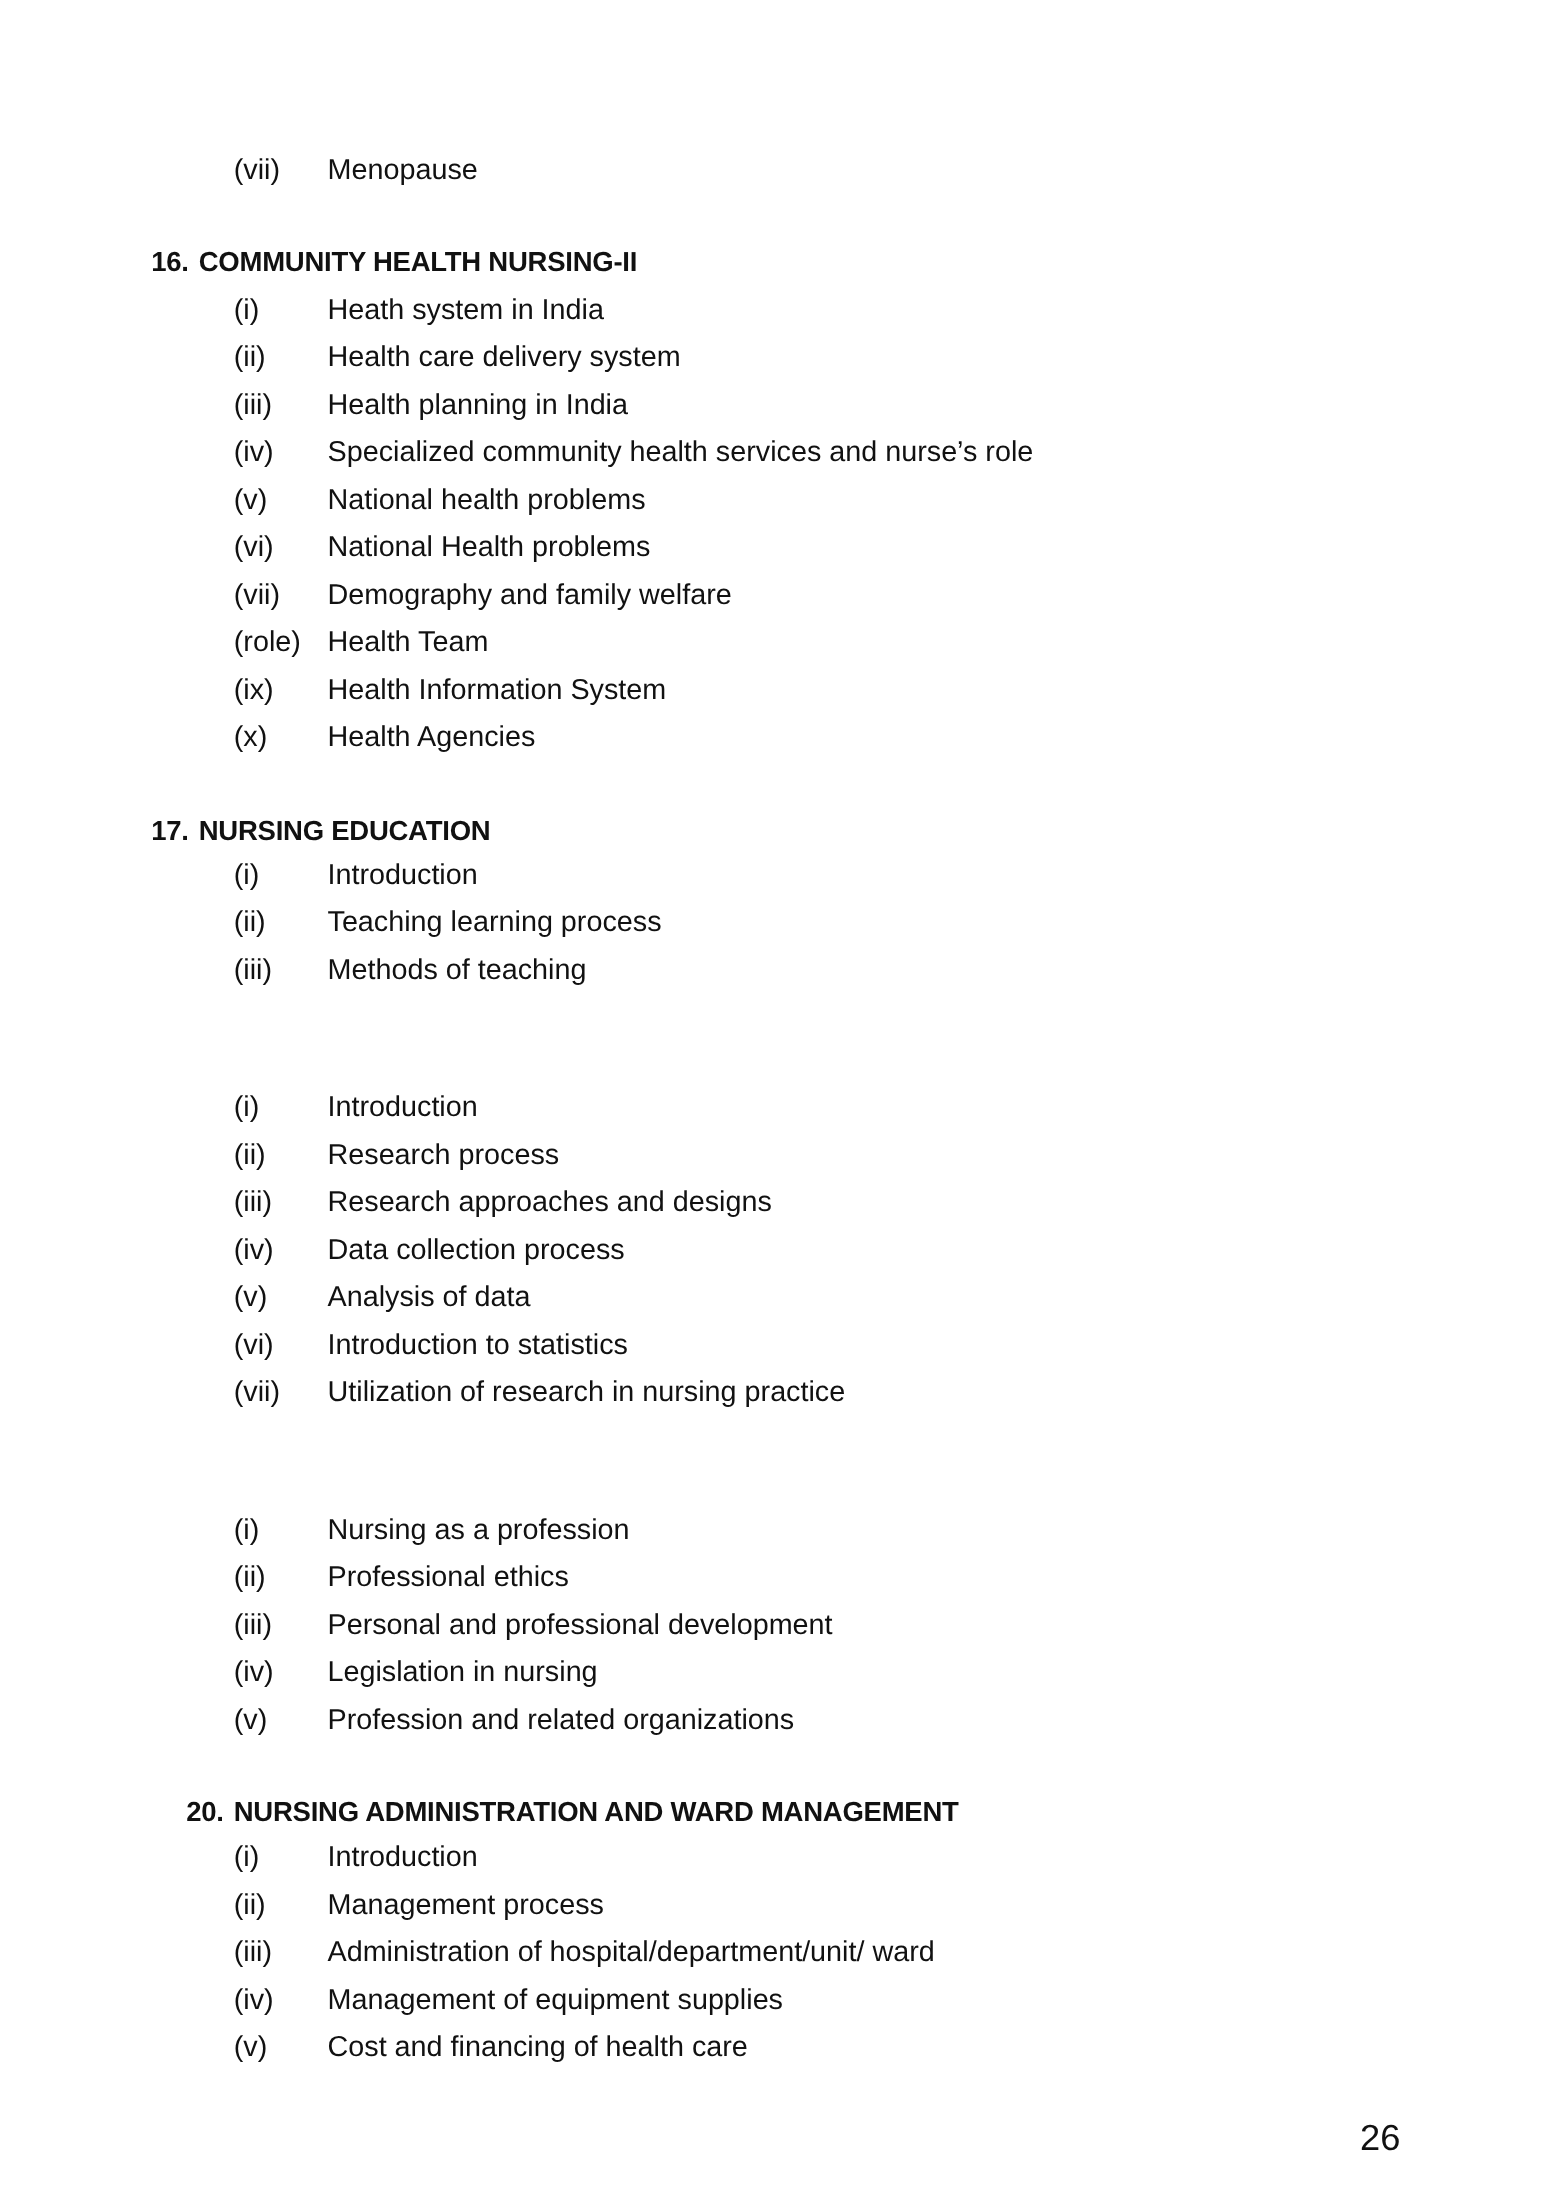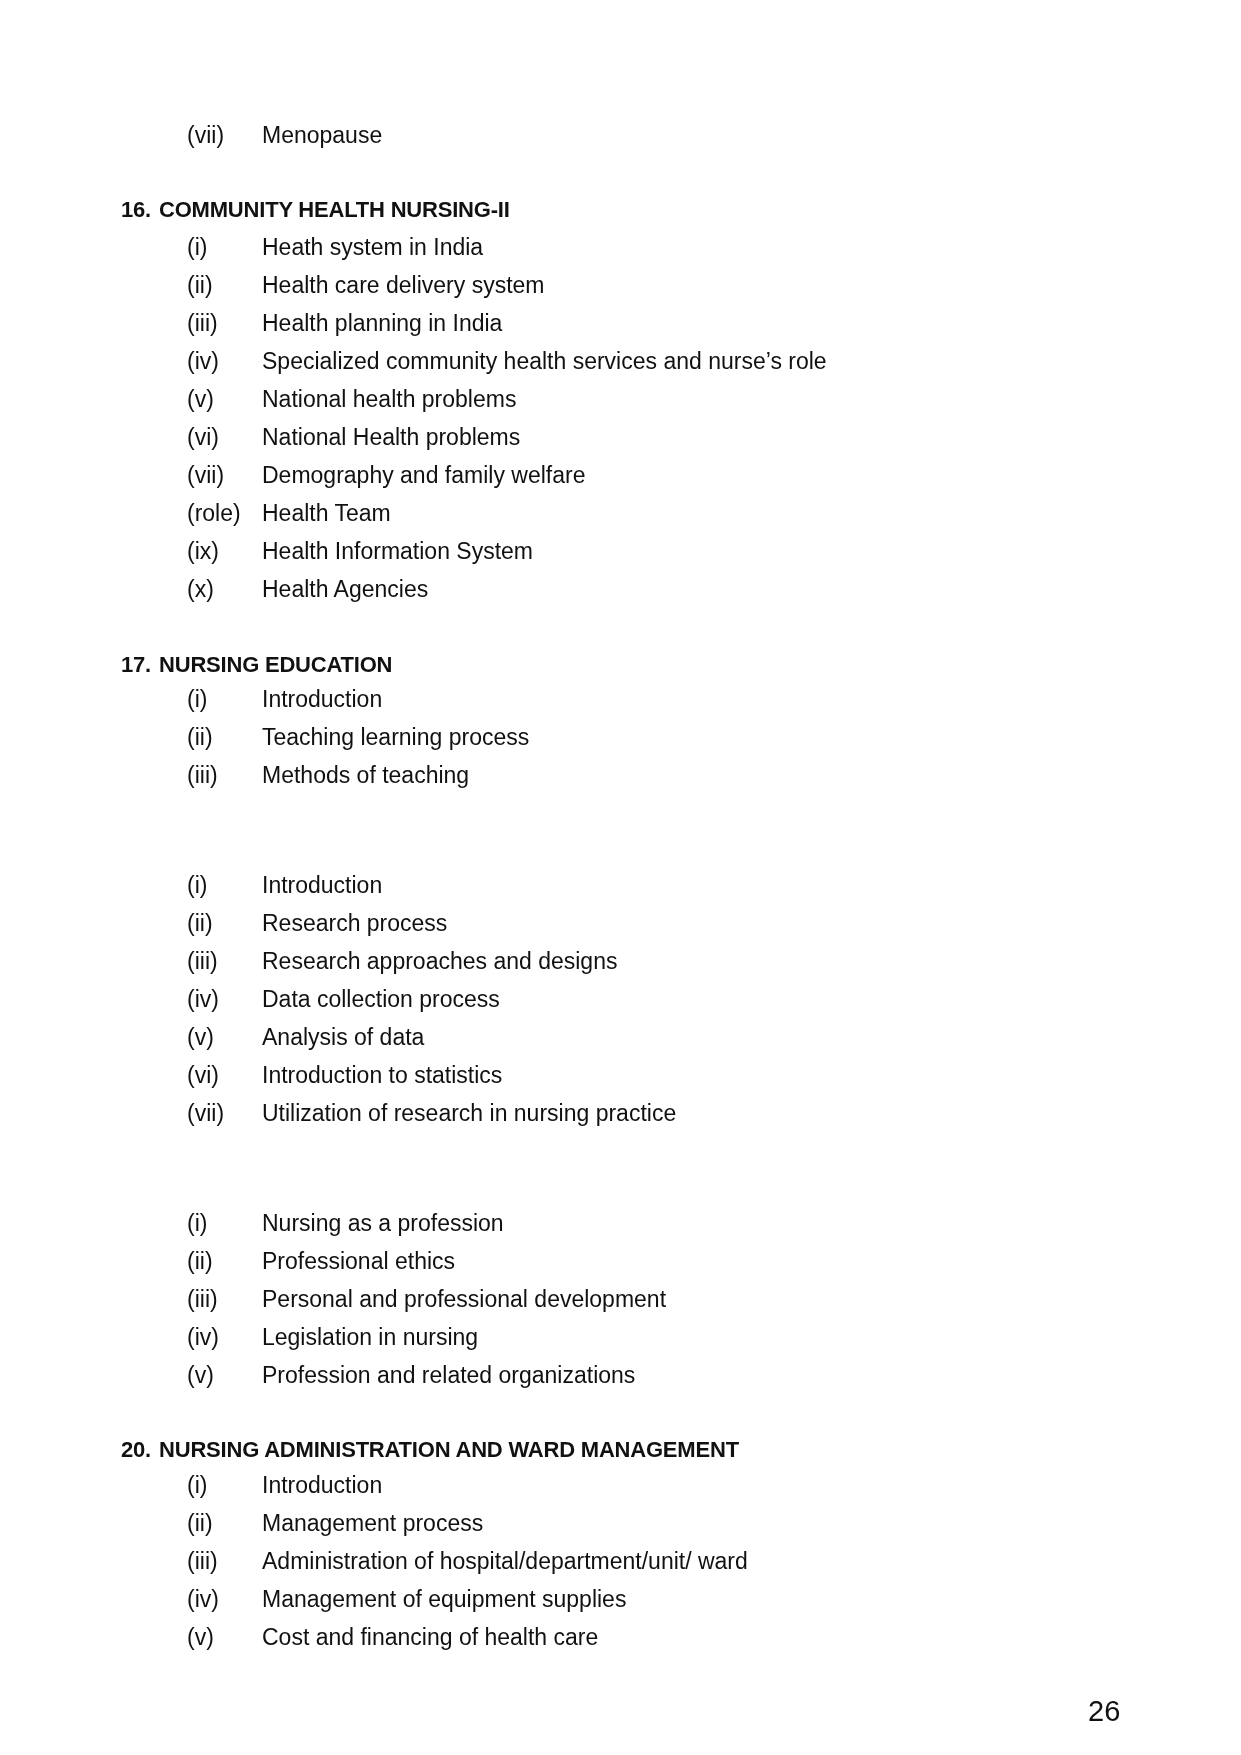--- a/index.html
+++ b/index.html
@@ -126,21 +126,21 @@
     </div>
   <div class="line" style="top:1323px;">
       <span class="num">(iv)</span>
       <span class="txt">Legislation in nursing</span>
     </div>
   <div class="line" style="top:1361px;">
       <span class="num">(v)</span>
       <span class="txt">Profession and related organizations</span>
     </div>
 
-  <div class="heading" style="top:1436px;">
+  <div class="heading" style="top:1436px;margin-left:28px;">
     <span class="hnum">20.</span><span>NURSING ADMINISTRATION AND WARD MANAGEMENT</span>
   </div>
   <div class="line" style="top:1471px;">
       <span class="num">(i)</span>
       <span class="txt">Introduction</span>
     </div>
   <div class="line" style="top:1509px;">
       <span class="num">(ii)</span>
       <span class="txt">Management process</span>
     </div>

